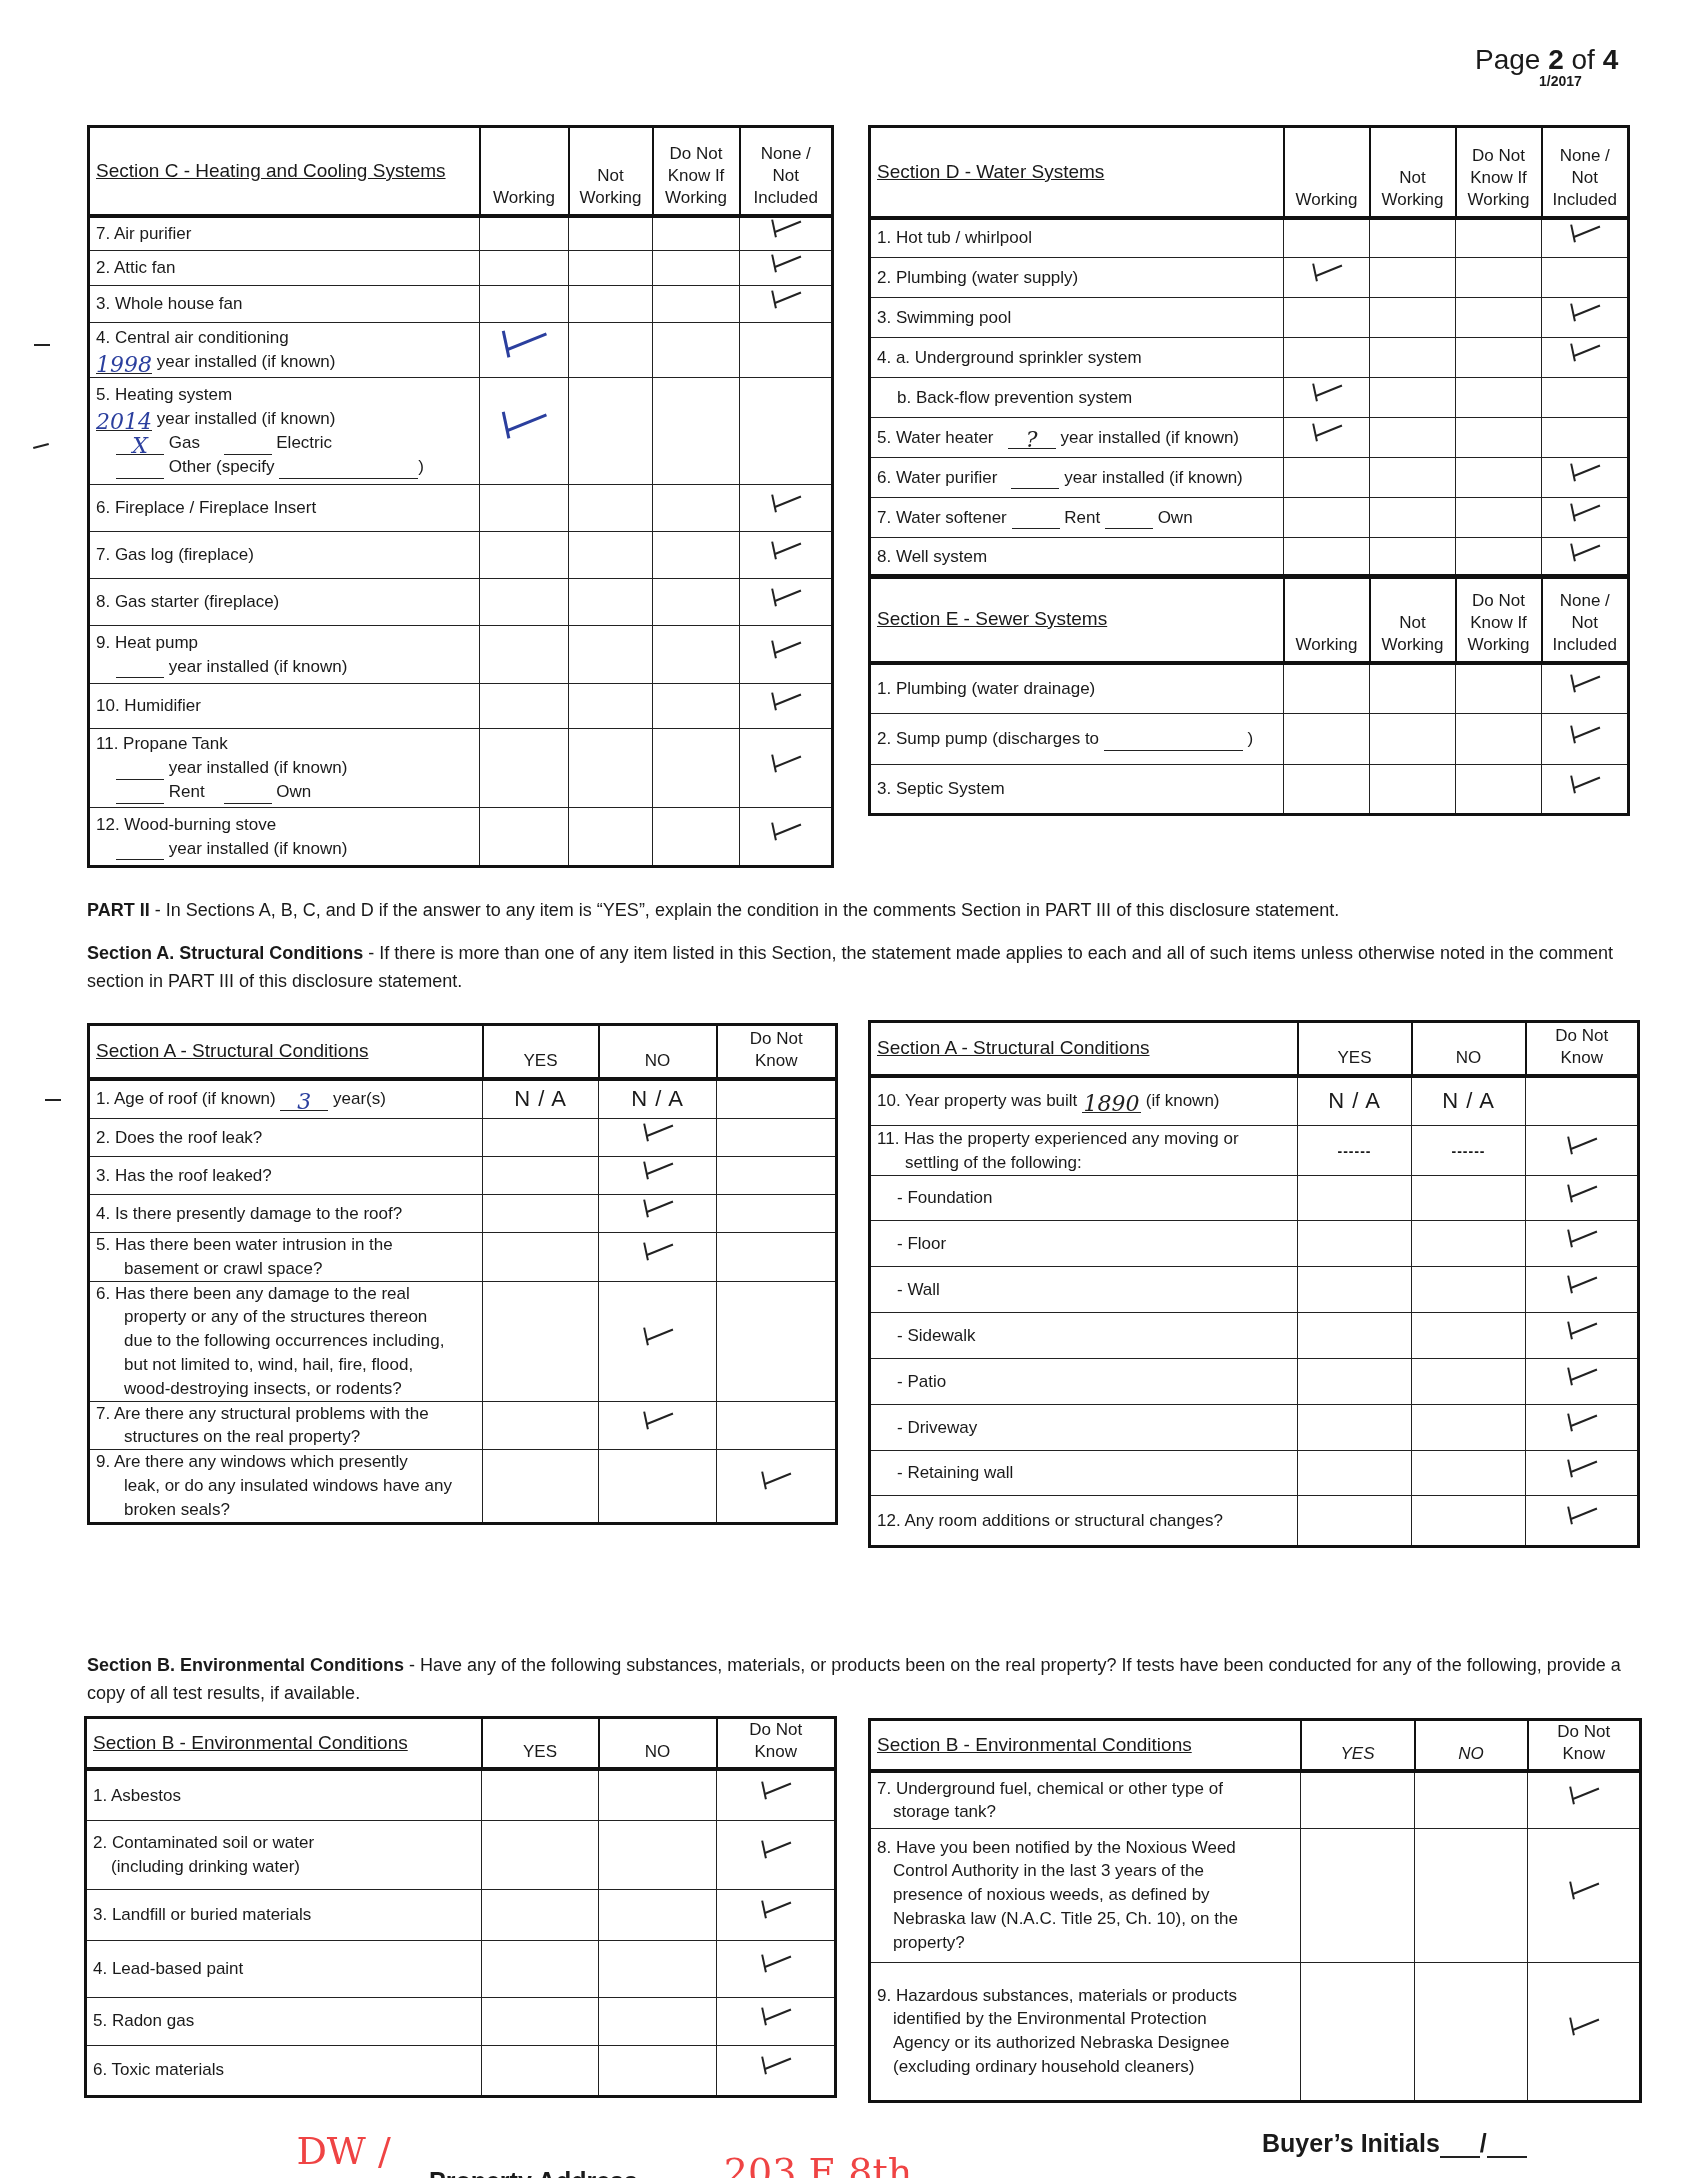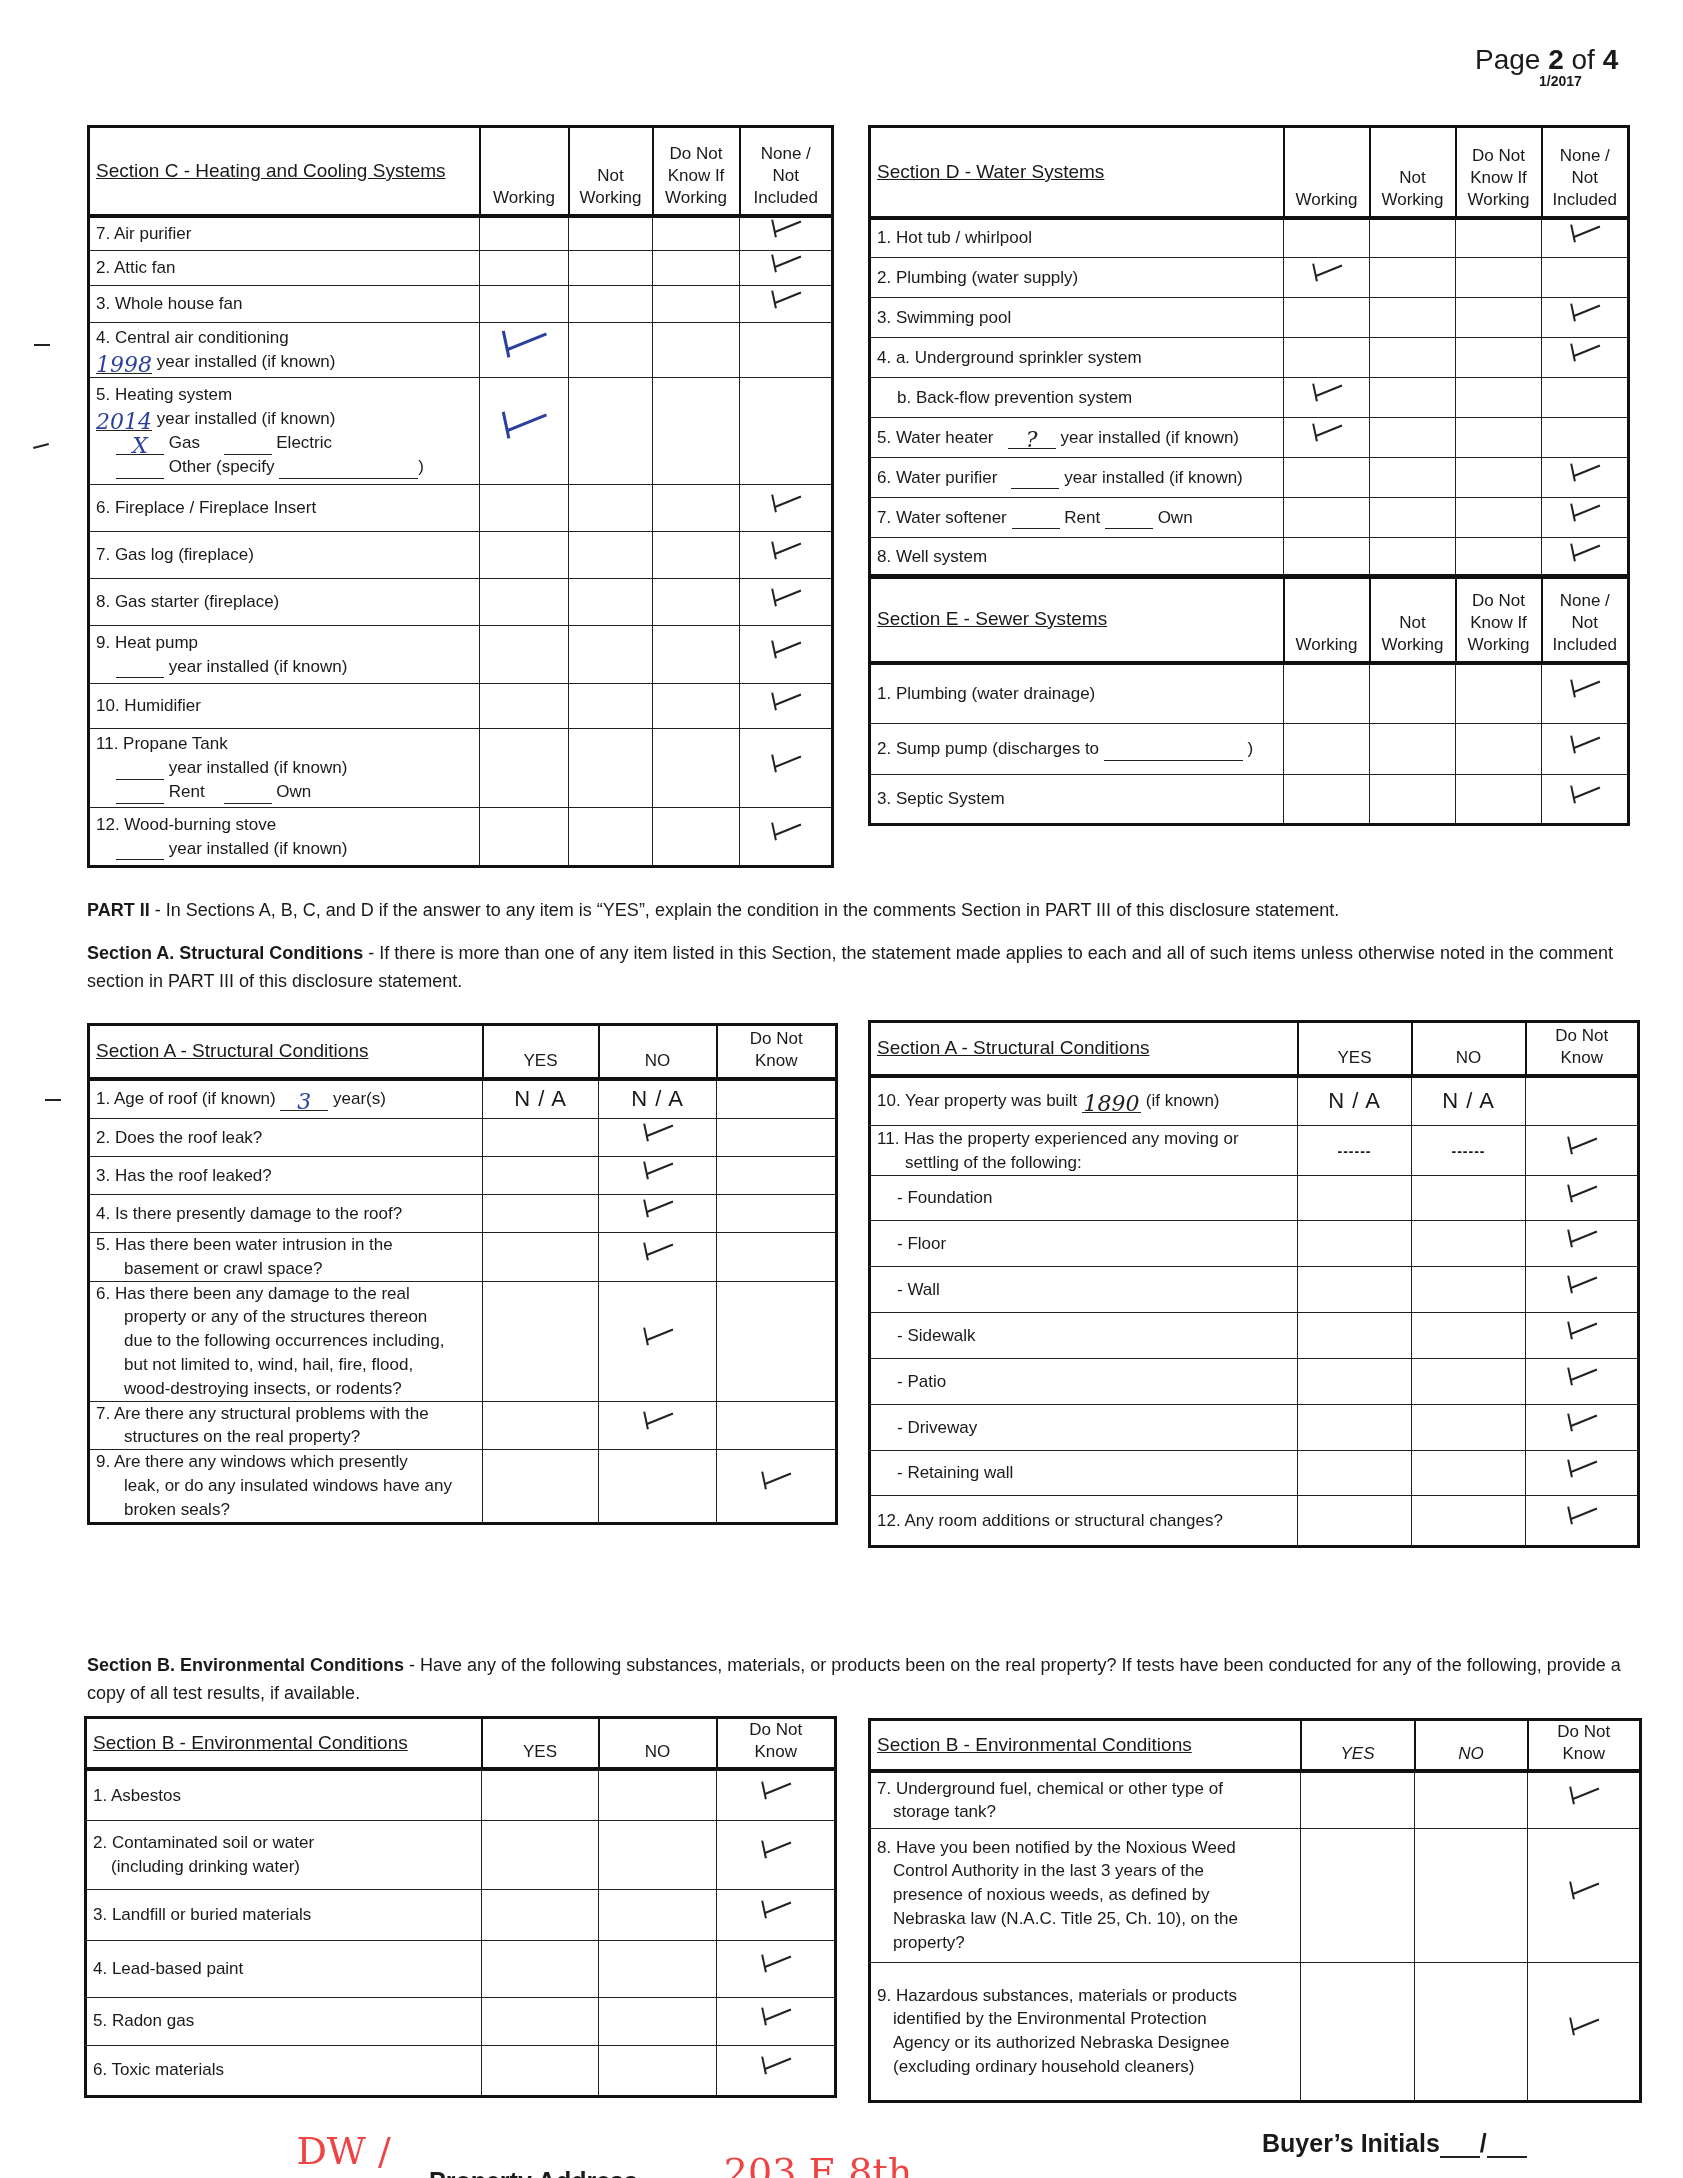--- a/index.html
+++ b/index.html
@@ -319,21 +319,21 @@
   <thead>
     <tr style="height:87px;">
       <th class="title">Section E - Sewer Systems</th>
       <th class="col"><span>Working</span></th>
       <th class="col"><span>Not</span><br><span>Working</span></th>
       <th class="col"><span>Do Not</span><br><span>Know If</span><br><span>Working</span></th>
       <th class="col"><span>None /</span><br><span>Not</span><br><span>Included</span></th>
     </tr>
   </thead>
   <tbody>
-    <tr style="height:61px;">
+    <tr style="height:51px;">
       <td class="label">1. Plumbing (water drainage)</td>
       <td class="box"></td>
         <td class="box"></td>
         <td class="box"></td>
       <td class="box"><span class="check"></span></td>
     </tr>
     <tr style="height:51px;">
       <td class="label">
         <span>2. Sump pump  (discharges to</span>
         <span class="blank long"></span>

